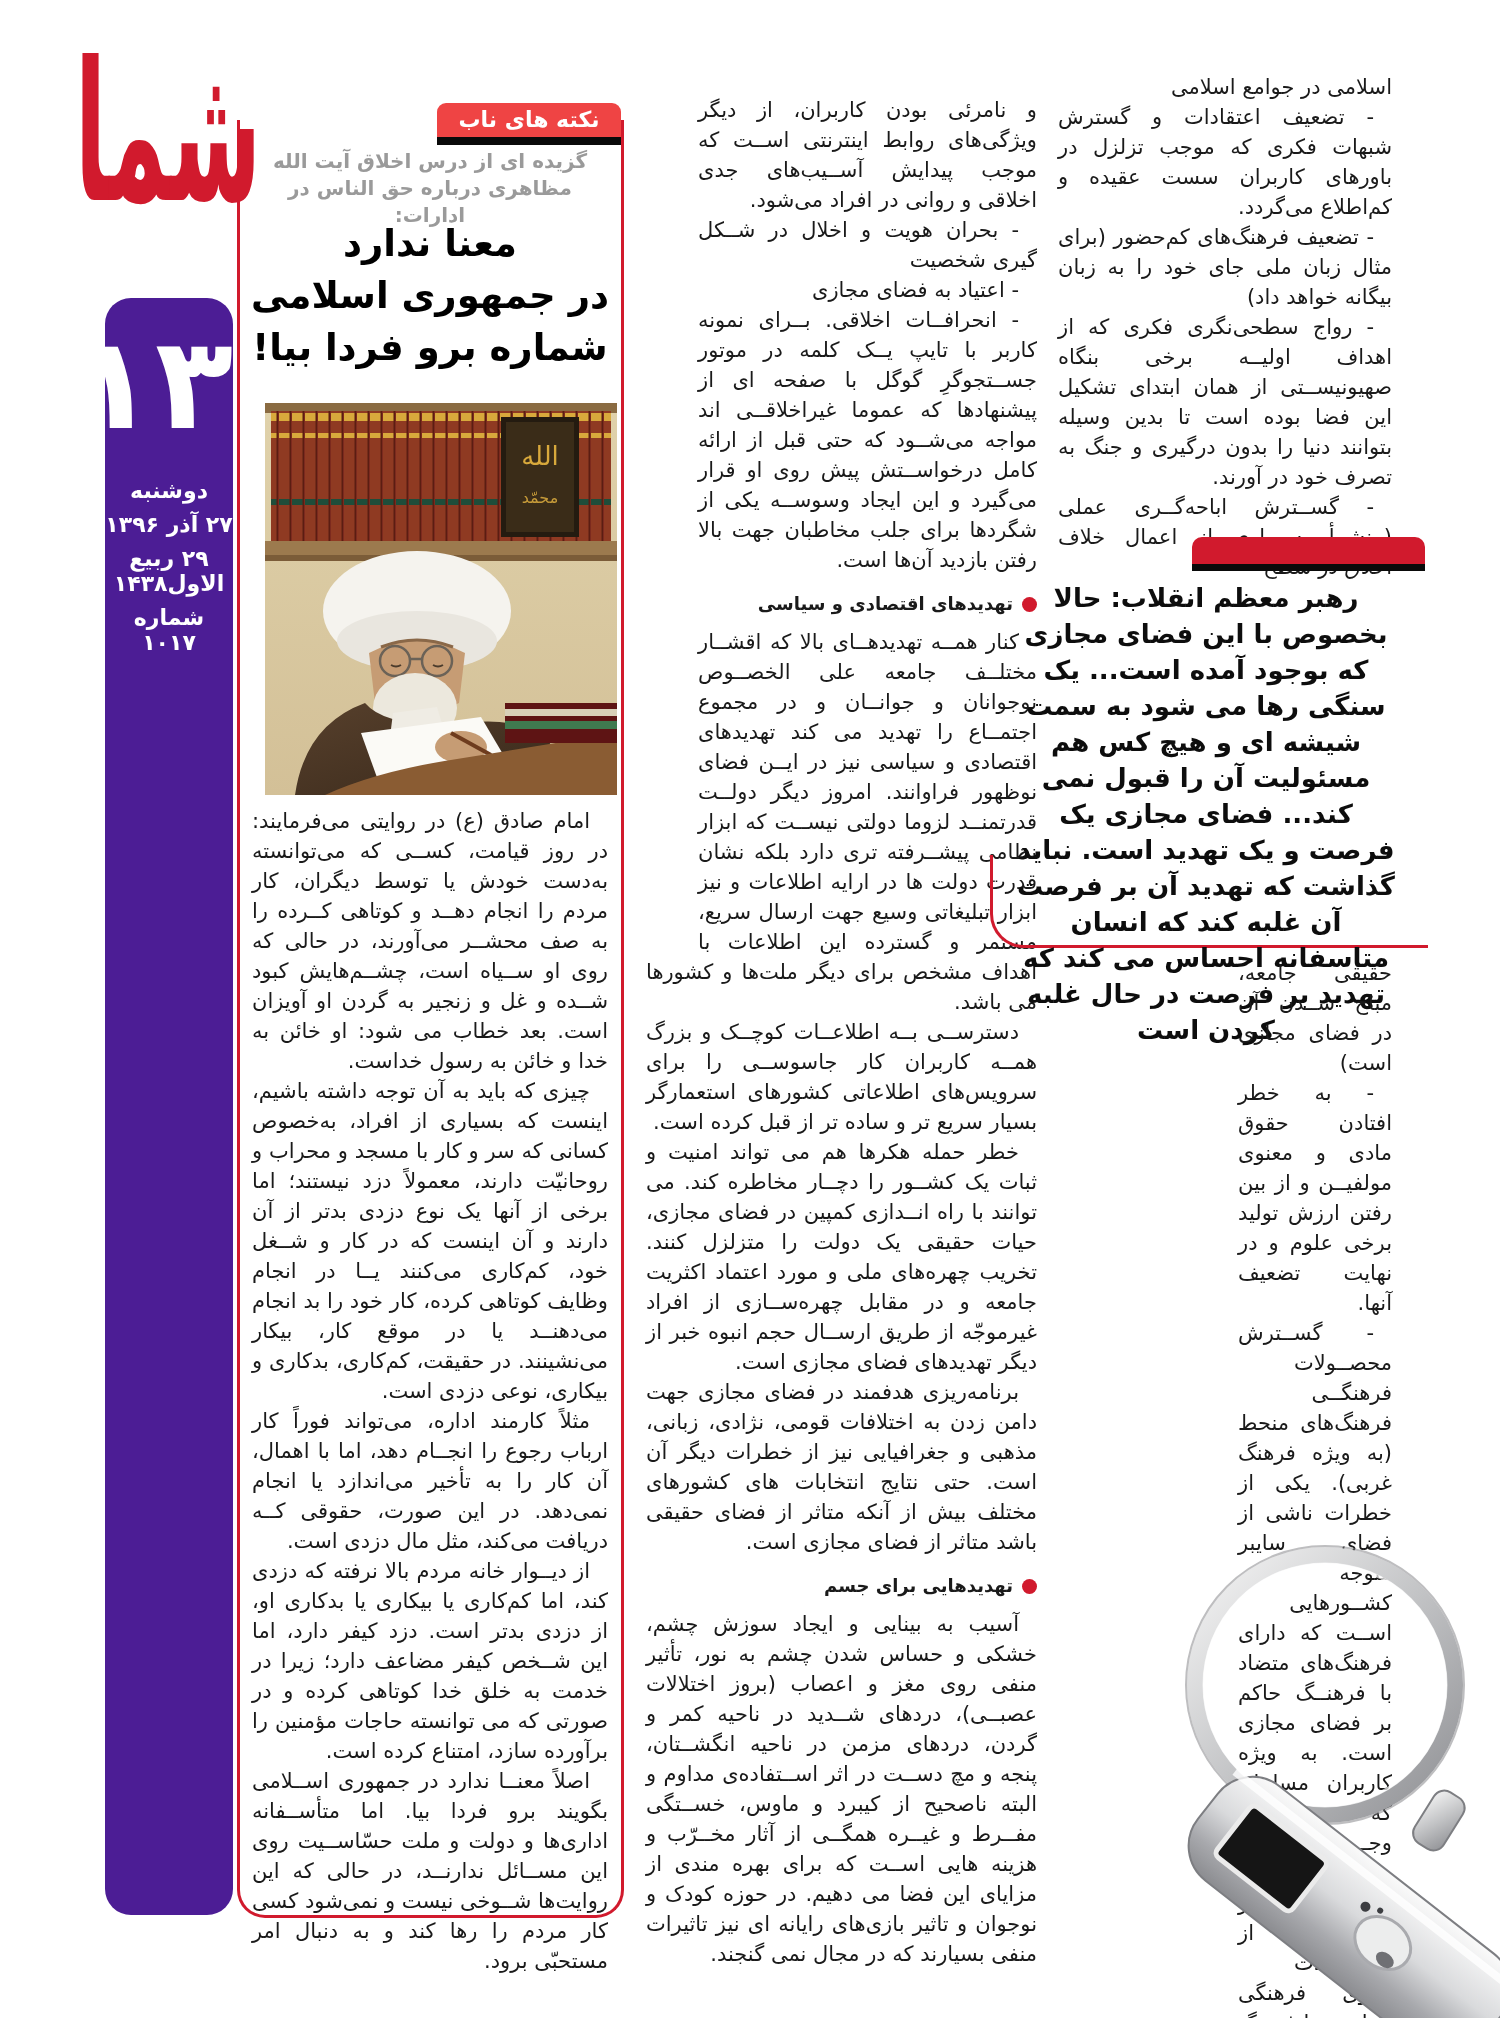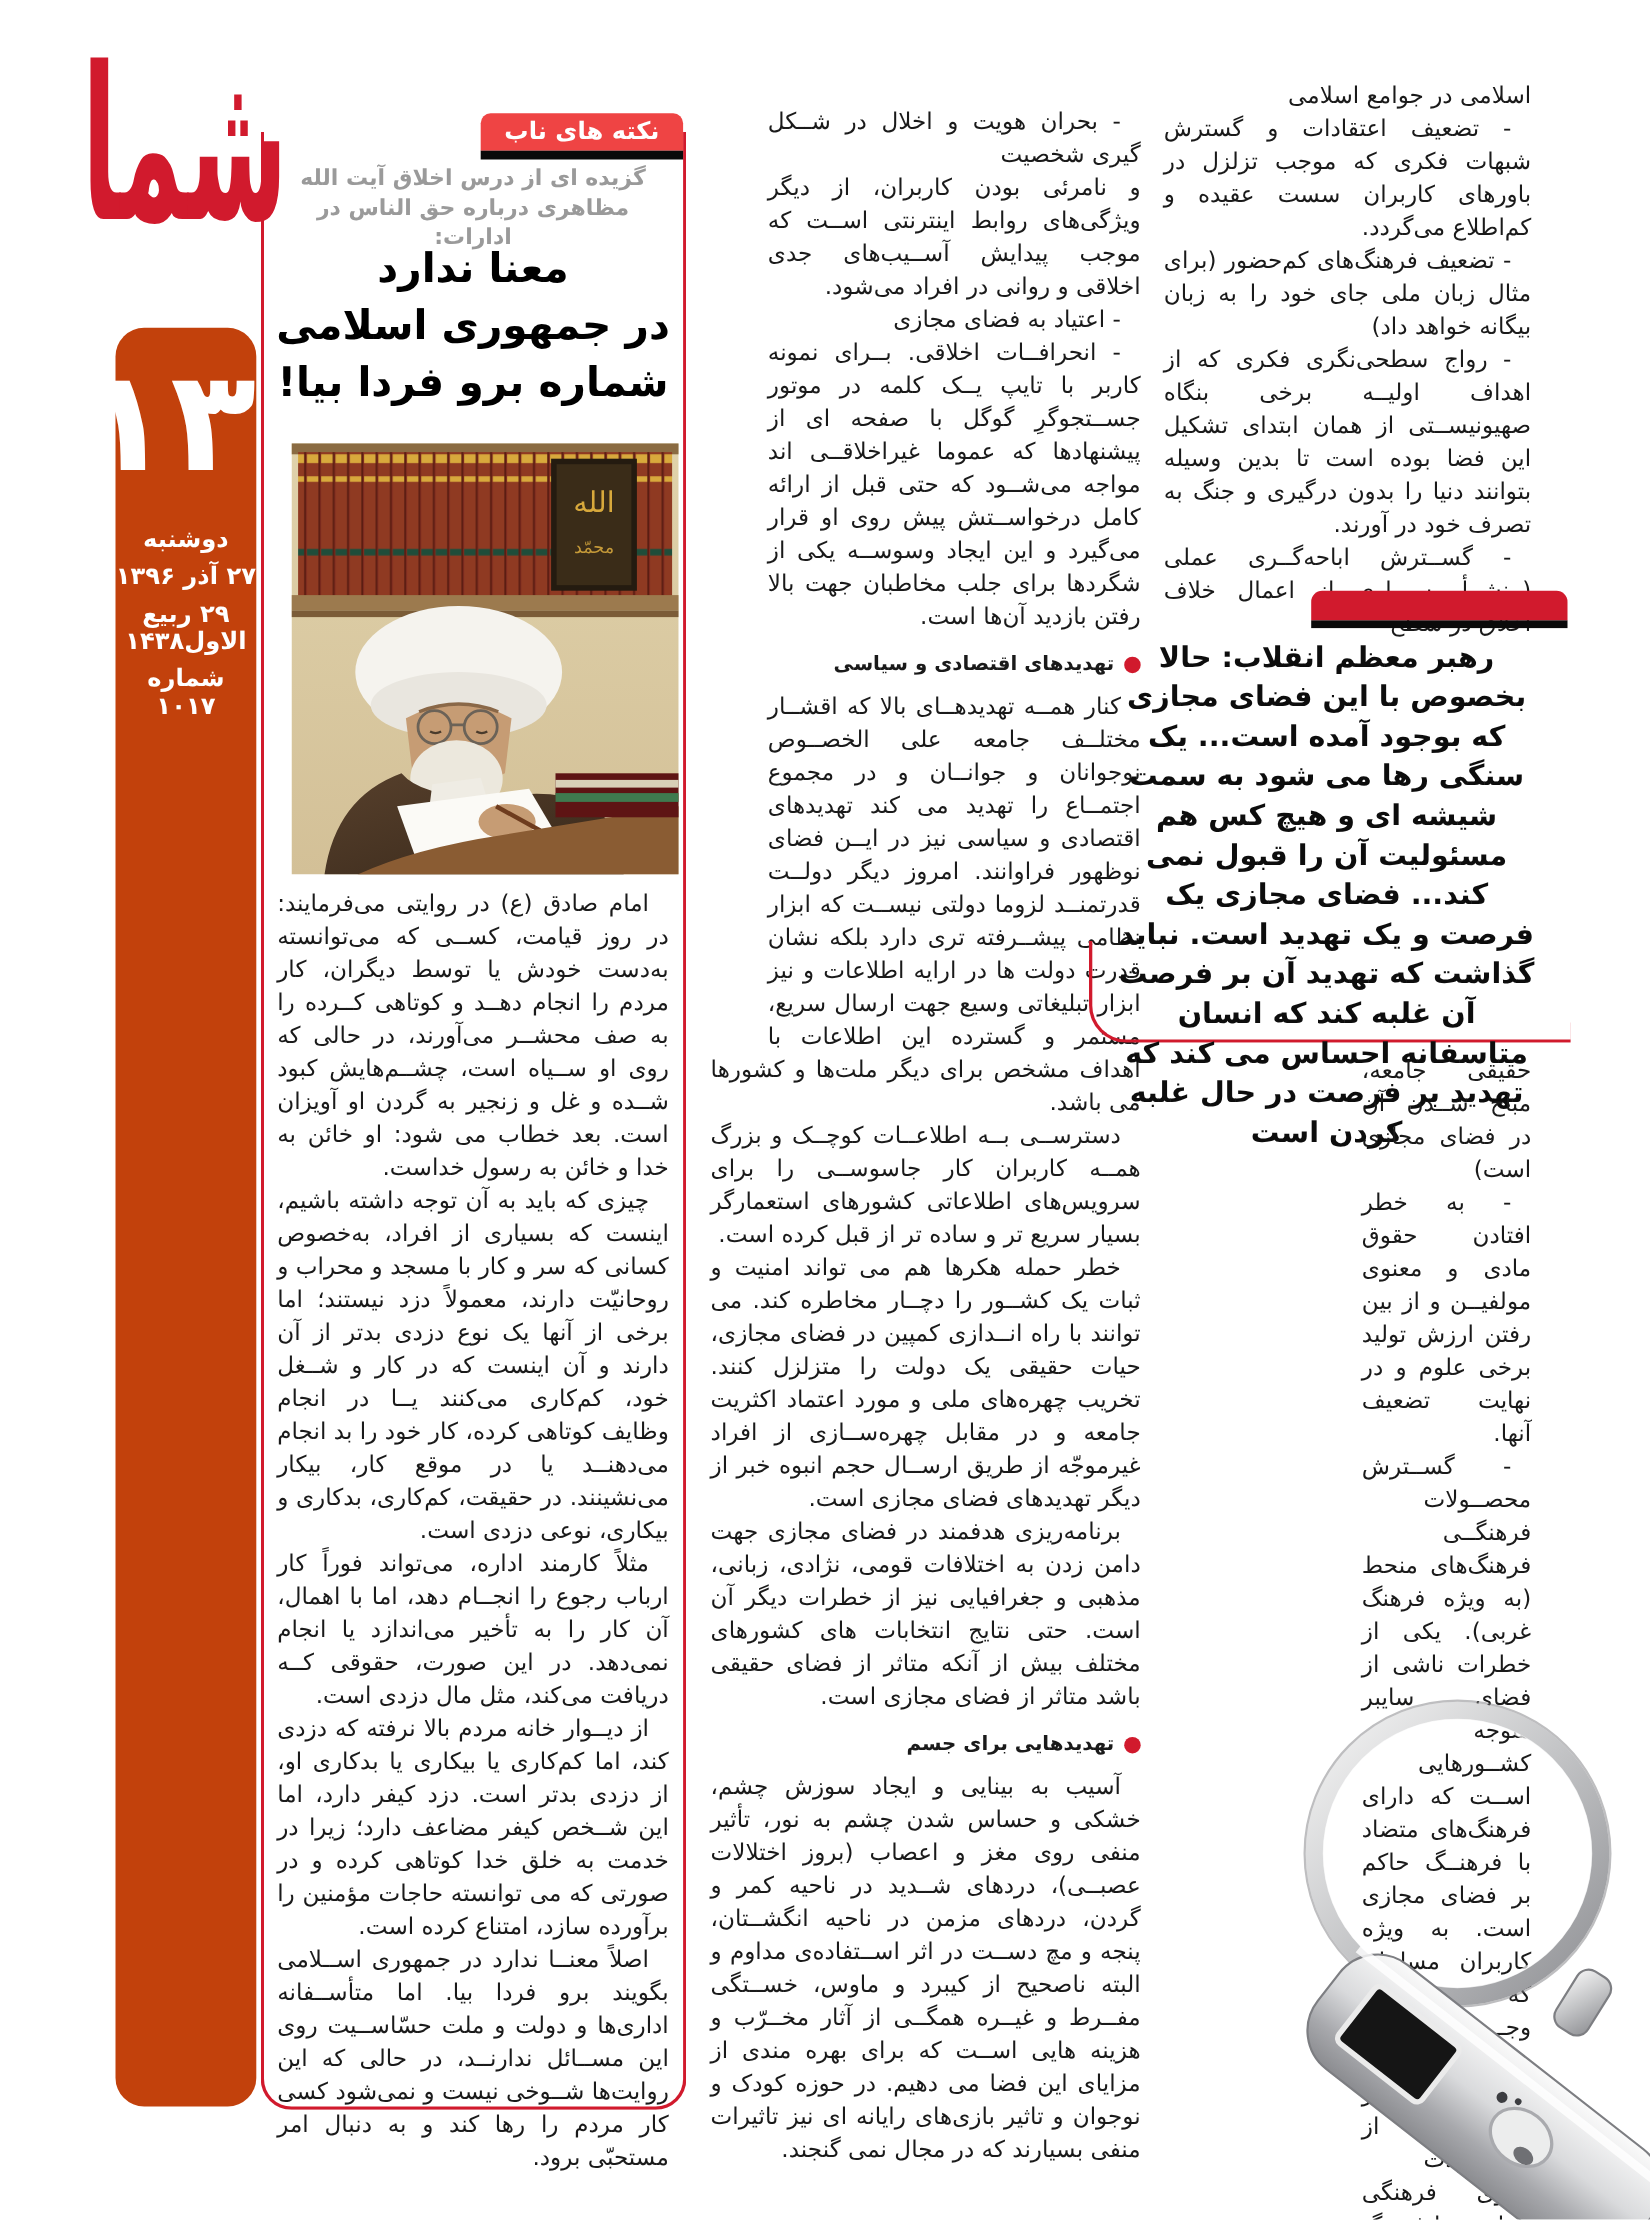--- a/index.html
+++ b/index.html
@@ -2,21 +2,21 @@
 <html lang="fa"><head>
 <meta charset="utf-8">
 <style>
   html,body{margin:0;padding:0;background:#ffffff;}
   .page{position:relative;width:1500px;height:2018px;background:#fff;overflow:hidden;
         direction:rtl;font-family:"DejaVu Sans",sans-serif;color:#1a1a1a;}
   
   .logo{position:absolute;left:100px;top:30px;width:136px;height:265px;color:#d11a2d;
         font-weight:bold;font-size:92px;display:flex;align-items:center;justify-content:center;
         transform:scale(1.0,2.1);transform-origin:center 60%;}
-  .side-band{position:absolute;left:105px;top:298px;width:128px;height:1617px;background:#c2410c;
+  .side-band{position:absolute;left:105px;top:298px;width:128px;height:1617px;background:#4c1d95;
         border-radius:26px;color:#fff;text-align:center;}
   .page-num{margin-top:6px;font-size:128px;font-weight:bold;line-height:160px;letter-spacing:-4px;}
   .side-weekday{font-size:22px;font-weight:bold;margin-top:14px;}
   .side-line{font-size:22px;font-weight:bold;margin-top:9px;}
   
   .col1-frame{position:absolute;left:237px;top:120px;width:381px;height:1795px;
         border-left:3px solid #d11a2d;border-right:3px solid #d11a2d;border-bottom:3px solid #d11a2d;
         border-radius:0 0 28px 28px;}
   .label-tab{position:absolute;left:437px;top:103px;width:184px;height:34px;background:#ef4444;
         border-radius:9px 9px 0 0;color:#fff;font-weight:bold;font-size:22px;line-height:34px;text-align:center;}
@@ -133,22 +133,22 @@
       <p class="para">امام صادق (ع) در روایتی می‌فرمایند: در روز قیامت، کســی که می‌توانسته به‌دست خودش یا توسط دیگران، کار مردم را انجام دهــد و کوتاهی کــرده را به صف محشــر می‌آورند، در حالی که روی او ســیاه است، چشــم‌هایش کبود شــده و غل و زنجیر به گردن او آویزان است. بعد خطاب می شود: او خائن به خدا و خائن به رسول خداست.</p>
       <p class="para">چیزی که باید به آن توجه داشته باشیم، اینست که بسیاری از افراد، به‌خصوص کسانی که سر و کار با مسجد و محراب و روحانیّت دارند، معمولاً دزد نیستند؛ اما برخی از آنها یک نوع دزدی بدتر از آن دارند و آن اینست که در کار و شــغل خود، کم‌کاری می‌کنند یــا در انجام وظایف کوتاهی کرده، کار خود را بد انجام می‌دهنــد یا در موقع کار، بیکار می‌نشینند. در حقیقت، کم‌کاری، بدکاری و بیکاری، نوعی دزدی است.</p>
       <p class="para">مثلاً کارمند اداره، می‌تواند فوراً کار ارباب رجوع را انجــام دهد، اما با اهمال، آن کار را به تأخیر می‌اندازد یا انجام نمی‌دهد. در این صورت، حقوقی کــه دریافت می‌کند، مثل مال دزدی است.</p>
       <p class="para">از دیــوار خانه مردم بالا نرفته که دزدی کند، اما کم‌کاری یا بیکاری یا بدکاری او، از دزدی بدتر است. دزد کیفر دارد، اما این شــخص کیفر مضاعف دارد؛ زیرا در خدمت به خلق خدا کوتاهی کرده و در صورتی که می توانسته حاجات مؤمنین را برآورده سازد، امتناع کرده است.</p>
       <p class="para">اصلاً معنــا ندارد در جمهوری اســلامی بگویند برو فردا بیا. اما متأســفانه اداری‌ها و دولت و ملت حسّاســیت روی این مســائل ندارنــد، در حالی که این روایت‌ها شــوخی نیست و نمی‌شود کسی کار مردم را رها کند و به دنبال امر مستحبّی برود.</p>
     </div>
 
   <div class="col-text col2-text">
     <div class="q-spacer"></div>
     <div>
+        <p class="para flush">و نامرئی بودن کاربران، از دیگر ویژگی‌های روابط اینترنتی اســت که موجب پیدایش آســیب‌های جدی اخلاقی و روانی در افراد می‌شود.</p>
         <p class="para">- بحران هویت و اخلال در شــکل گیری شخصیت</p>
-        <p class="para flush">و نامرئی بودن کاربران، از دیگر ویژگی‌های روابط اینترنتی اســت که موجب پیدایش آســیب‌های جدی اخلاقی و روانی در افراد می‌شود.</p>
         <p class="para">- اعتیاد به فضای مجازی</p>
         <p class="para">- انحرافــات اخلاقی. بــرای نمونه کاربر با تایپ یــک کلمه در موتور جســتجوگرِ گوگل با صفحه ای از پیشنهادها که عموما غیراخلاقــی اند مواجه می‌شــود که حتی قبل از ارائه کامل درخواســتش پیش روی او قرار می‌گیرد و این ایجاد وسوســه یکی از شگردها برای جلب مخاطبان جهت بالا رفتن بازدید آن‌ها است.</p>
         <div class="bullet-heading">
           <span class="bullet"></span>
           <span>تهدیدهای اقتصادی و سیاسی</span>
         </div>
         <p class="para">کنار همــه تهدیدهــای بالا که اقشــار مختلــف جامعه علی الخصــوص نوجوانان و جوانــان و در مجموع اجتمــاع را تهدید می کند تهدیدهای اقتصادی و سیاسی نیز در ایــن فضای نوظهور فراوانند. امروز دیگر دولــت قدرتمنــد لزوما دولتی نیســت که ابزار نظامی پیشــرفته تری دارد بلکه نشان قدرت دولت ها در ارایه اطلاعات و نیز ابزار تبلیغاتی وسیع جهت ارسال سریع، مستمر و گسترده این اطلاعات با اهداف مشخص برای دیگر ملت‌ها و کشورها می باشد.</p>
         <p class="para">دسترســی بــه اطلاعــات کوچــک و بزرگ همــه کاربران کار جاسوســی را برای سرویس‌های اطلاعاتی کشورهای استعمارگر بسیار سریع تر و ساده تر از قبل کرده است.</p>
         <p class="para">خطر حمله هکرها هم می تواند امنیت و ثبات یک کشــور را دچــار مخاطره کند. می توانند با راه انــدازی کمپین در فضای مجازی، حیات حقیقی یک دولت را متزلزل کنند. تخریب چهره‌های ملی و مورد اعتماد اکثریت جامعه و در مقابل چهره‌ســازی از افراد غیرموجّه از طریق ارســال حجم انبوه خبر از دیگر تهدیدهای فضای مجازی است.</p>
         <p class="para">برنامه‌ریزی هدفمند در فضای مجازی جهت دامن زدن به اختلافات قومی، نژادی، زبانی، مذهبی و جغرافیایی نیز از خطرات دیگر آن است. حتی نتایج انتخابات های کشورهای مختلف بیش از آنکه متاثر از فضای حقیقی باشد متاثر از فضای مجازی است.</p>

